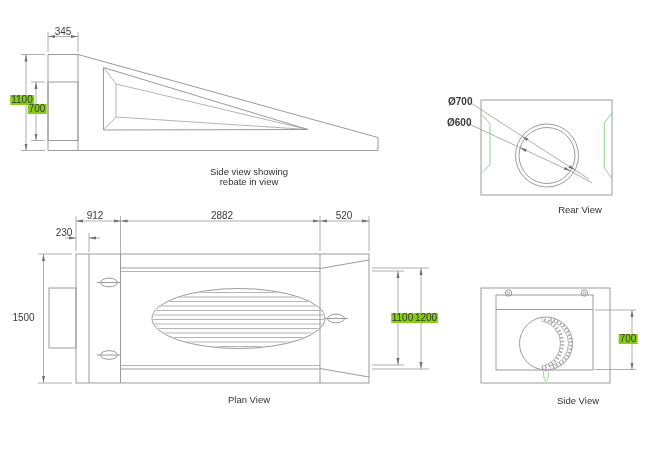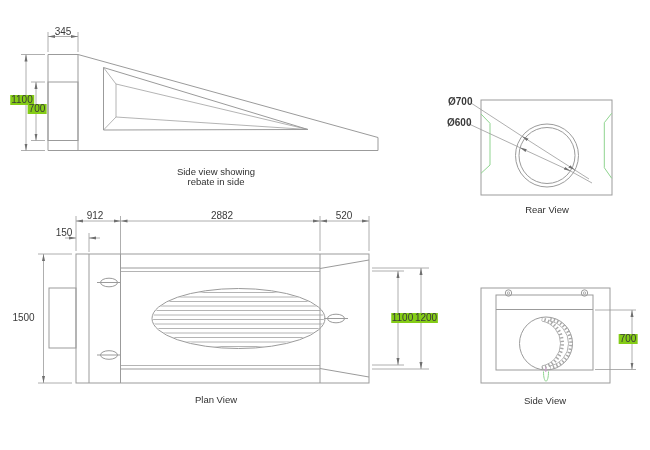--- a/index.html
+++ b/index.html
@@ -27,20 +27,21 @@
   }
   .lbl.bg{background:#84cc16;padding:0 1px;}
   .lbl.lft{transform:translate(0,-50%);font-weight:bold;}
   .cap{
     position:absolute;
     transform:translate(-50%,-50%);
     font-size:9.5px;
     color:#303030;
     white-space:nowrap;
     line-height:1;
+    margin-left:33px;
   }
 </style>
 </head>
 <body>
 
 <div class="canvas">
 <svg width="650" height="450" viewBox="0 0 650 450">
   <defs>
     <marker id="ae" markerUnits="userSpaceOnUse" markerWidth="7" markerHeight="3.6" viewBox="0 0 7 3.6" refX="7" refY="1.8" orient="auto">
       <path d="M7,1.8 L0,0.3 L0,3.3 Z" fill="#6f6f6f"></path>
@@ -153,30 +154,30 @@
 
     <path class="dim" d="M595,310 H636 M595,369.5 H636"></path>
     <line class="dim" x1="632" y1="310" x2="632" y2="369.5" marker-start="url(#as)" marker-end="url(#ae)"></line>
   </g>
 </svg>
 
   <span class="lbl" style="left:63px;top:31.5px">345</span>
   <span class="lbl bg" style="left:22px;top:99.5px">1100</span>
   <span class="lbl bg" style="left:37px;top:108.5px">700</span>
   <span class="cap" style="left:216px;top:171.5px">Side view showing</span>
-  <span class="cap" style="left:216px;top:181.5px">rebate in side</span>
+  <span class="cap" style="left:216px;top:181.5px">rebate in view</span>
 
   <span class="lbl lft" style="left:448px;top:101.5px">Ø700</span>
   <span class="lbl lft" style="left:447px;top:122.5px">Ø600</span>
   <span class="cap" style="left:547px;top:210px">Rear View</span>
 
   <span class="lbl" style="left:95px;top:215.5px">912</span>
   <span class="lbl" style="left:222px;top:215.5px">2882</span>
   <span class="lbl" style="left:344px;top:215.5px">520</span>
-  <span class="lbl" style="left:64px;top:232.5px">150</span>
+  <span class="lbl" style="left:64px;top:232.5px">230</span>
   <span class="lbl" style="left:23.5px;top:317.5px">1500</span>
   <span class="lbl bg" style="left:402.5px;top:318px">1100</span>
   <span class="lbl bg" style="left:426px;top:318px">1200</span>
   <span class="cap" style="left:216px;top:399.5px">Plan View</span>
 
   <span class="lbl bg" style="left:628px;top:339px">700</span>
   <span class="cap" style="left:545px;top:400.5px">Side View</span>
 </div>
 
 </body></html>

